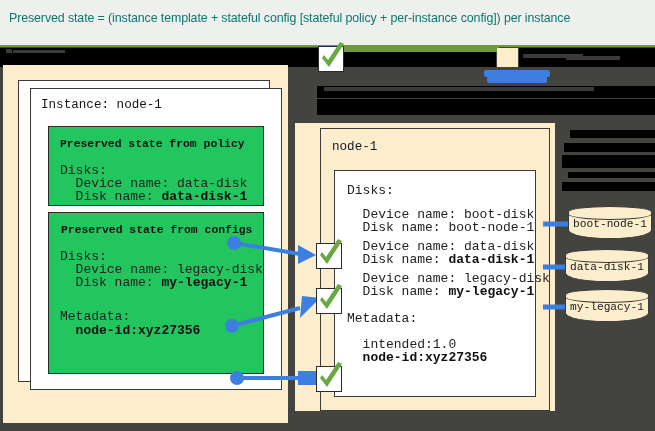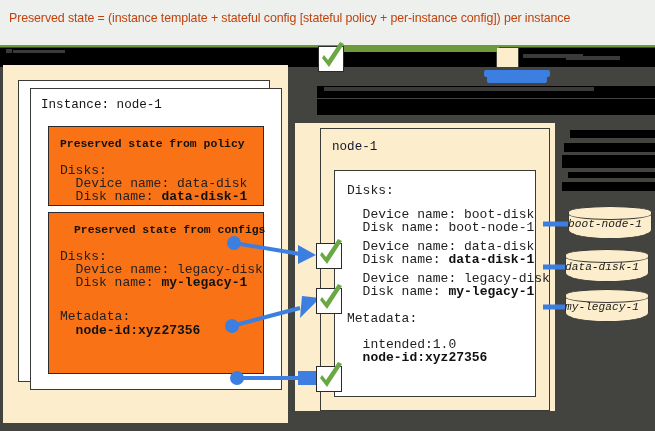--- a/index.html
+++ b/index.html
@@ -12,21 +12,21 @@
   }
   .stage{position:absolute;left:0;top:0;width:655px;height:431px;overflow:hidden;}
 
   
   .caption-bar{
     position:absolute;left:0;top:0;width:655px;height:45px;
     background:#eef0ee;
   }
   .caption-text{
     position:absolute;left:9px;top:11px;width:640px;
-    font-size:12.4px;color:#c2410c;letter-spacing:-0.1px;
+    font-size:12.4px;color:#0f766e;letter-spacing:-0.1px;
     white-space:nowrap;
   }
 
   
   .dark-bg{
     position:absolute;left:0;top:45px;width:655px;height:386px;
     background:#434340;
   }
   .green-rule{
     position:absolute;left:0;top:45px;width:655px;height:2px;background:#6f9a3c;
@@ -64,21 +64,21 @@
     position:absolute;left:30px;top:88px;width:250px;height:300px;
     background:#ffffff;border:1px solid #3a3a38;
   }
   .mono{font-family:"Liberation Mono","DejaVu Sans Mono",monospace;}
   .instance-title{
     position:absolute;left:41px;top:98px;
     font-size:12.6px;color:#161616;
   }
 
   .sub-box{
-    position:absolute;background:#f97316;border:1px solid #2b2b2b;
+    position:absolute;background:#22c55e;border:1px solid #2b2b2b;
   }
   .box-policy{left:48px;top:126px;width:214px;height:78px;}
   .box-configs{left:48px;top:212px;width:214px;height:160px;}
   .sb-title{
     position:absolute;font-size:11.4px;font-weight:bold;color:#111;white-space:nowrap;
   }
   .sb-line{
     position:absolute;font-size:13px;color:#222;white-space:nowrap;
   }
   .sb-line b{color:#111;}
@@ -117,22 +117,22 @@
   .cyl .body{
     position:absolute;left:0;top:6px;width:82px;height:26px;
     background:#fceecc;border:1px solid #3a3a38;border-top:none;
     border-radius:0 0 41px 41px/0 0 9px 9px;
   }
   .cyl .top{
     position:absolute;left:0;top:0;width:82px;height:12px;
     background:#fceecc;border:1px solid #3a3a38;border-radius:41px/6px;
   }
   .cyl .lbl{
-    position:absolute;left:0;top:12px;width:84px;
-    font-size:11.2px;color:#1b1b1b;font-style:italic;
+    position:absolute;left:0;top:12px;width:84px;text-align:center;
+    font-size:11.2px;color:#1b1b1b;
   }
 </style>
 </head>
 <body>
 
 <div class="stage">
 
   <div class="caption-bar">
     <div class="caption-text">Preserved state = (instance template + stateful config [stateful policy + per-instance config]) per instance</div>
   </div>
@@ -174,21 +174,21 @@
   <div class="instance-title mono">Instance: node-1</div>
 
   <div class="sub-box box-policy">
     <div class="sb-title mono" style="left:11px;top:11px;">Preserved state from policy</div>
     <div class="sb-line mono" style="left:11px;top:36px;">Disks:</div>
     <div class="sb-line mono" style="left:11px;top:49px;white-space:pre;">  Device name: data-disk</div>
     <div class="sb-line mono" style="left:11px;top:62px;white-space:pre;"><span>  Disk name: </span><b>data-disk-1</b></div>
   </div>
 
   <div class="sub-box box-configs">
-    <div class="sb-title mono" style="left:25px;top:11px;">Preserved state from configs</div>
+    <div class="sb-title mono" style="left:12px;top:11px;">Preserved state from configs</div>
     <div class="sb-line mono" style="left:11px;top:36px;">Disks:</div>
     <div class="sb-line mono" style="left:11px;top:49px;white-space:pre;">  Device name: legacy-disk</div>
     <div class="sb-line mono" style="left:11px;top:62px;white-space:pre;"><span>  Disk name: </span><b>my-legacy-1</b></div>
     <div class="sb-line mono" style="left:11px;top:96px;">Metadata:</div>
     <div class="sb-line mono" style="left:11px;top:110px;white-space:pre;"><b>  node-id:xyz27356</b></div>
   </div>
 
   <div class="panel-right"></div>
   <div class="node-box"></div>
   <div class="node-title mono">node-1</div>

